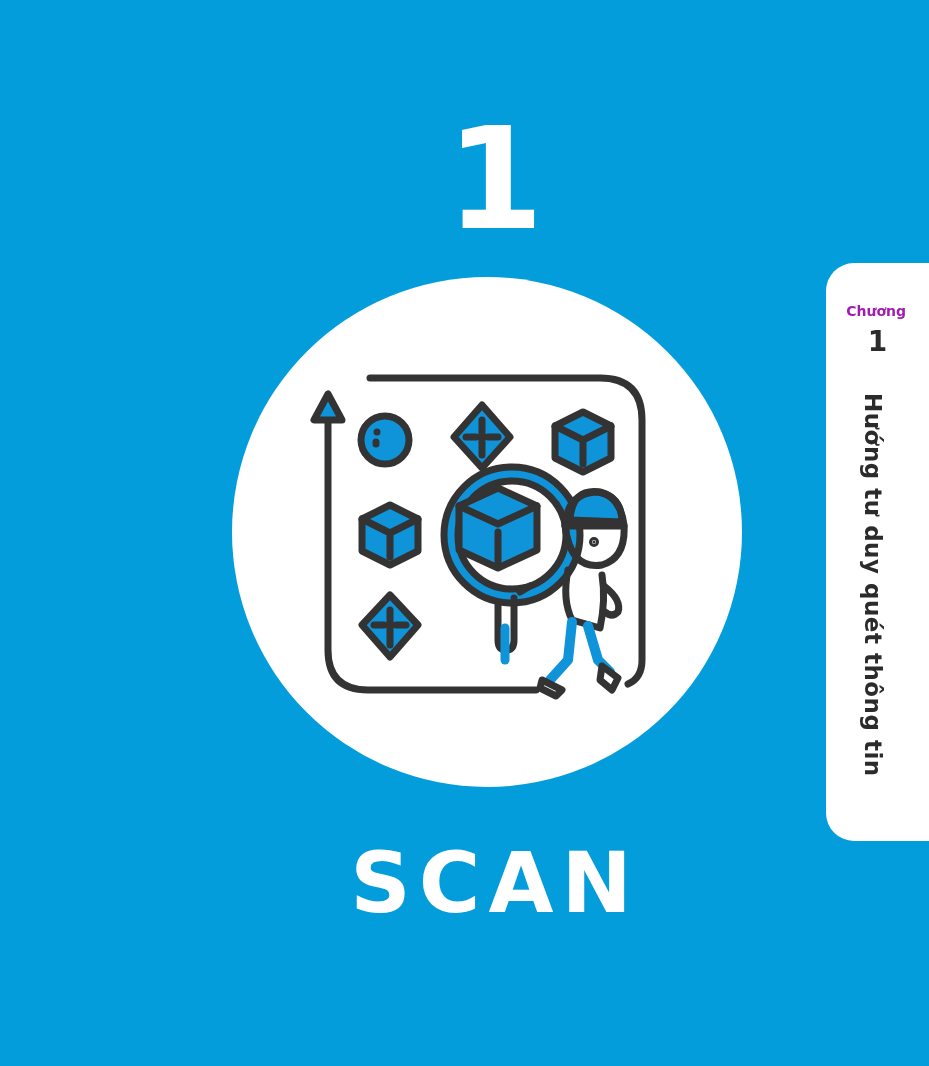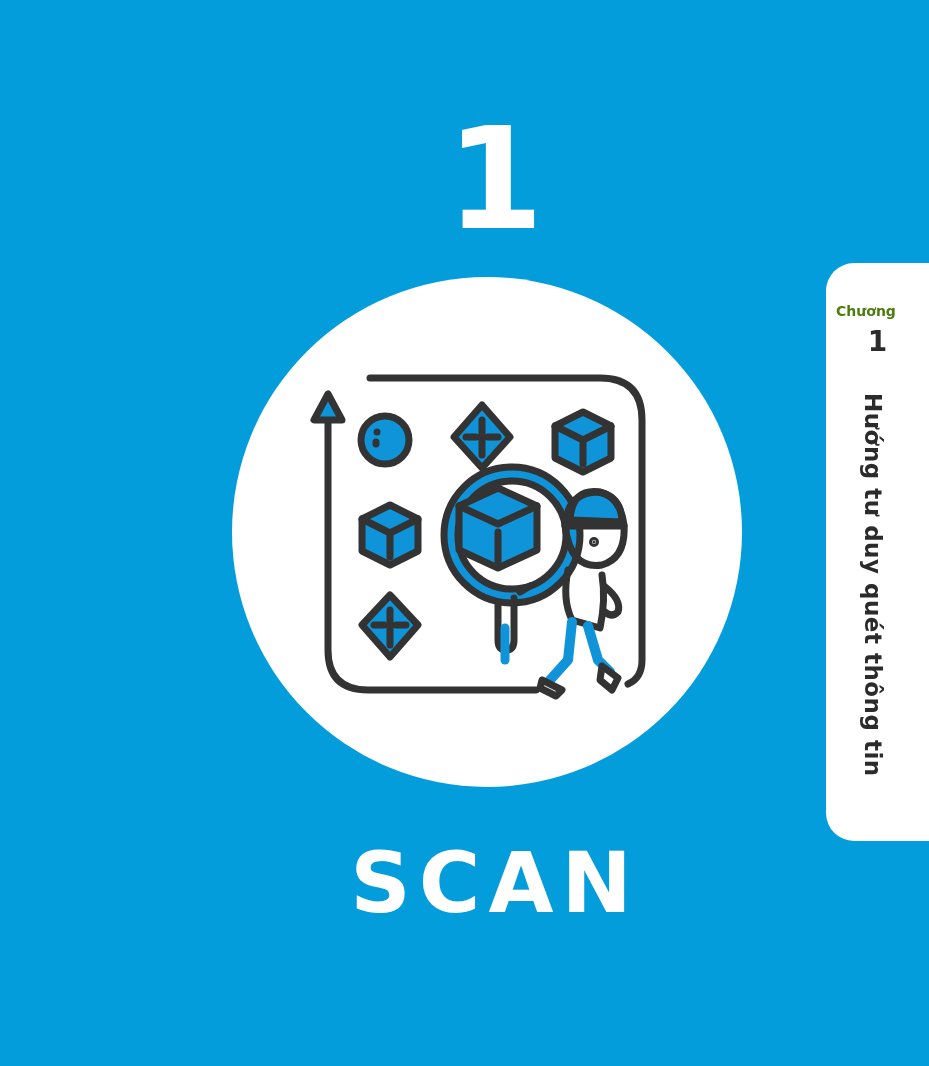--- a/index.html
+++ b/index.html
@@ -47,22 +47,22 @@
       position: absolute;
       left: 826px; top: 263px;
       width: 120px; height: 578px;
       background: #ffffff;
       border-radius: 28px 0 0 28px;
     }
     .tab-label {
       position: absolute;
       left: 0; width: 80px;
       top: 40px;
-      text-align: center;
-      color: #4d7c0f;
+      text-align: right;
+      color: #a21caf;
       font-size: 14px;
       font-weight: bold;
     }
     .tab-number {
       position: absolute;
       left: 0; width: 103px;
       top: 62px;
       text-align: center;
       color: #2b2b2b;
       font-size: 28px;

